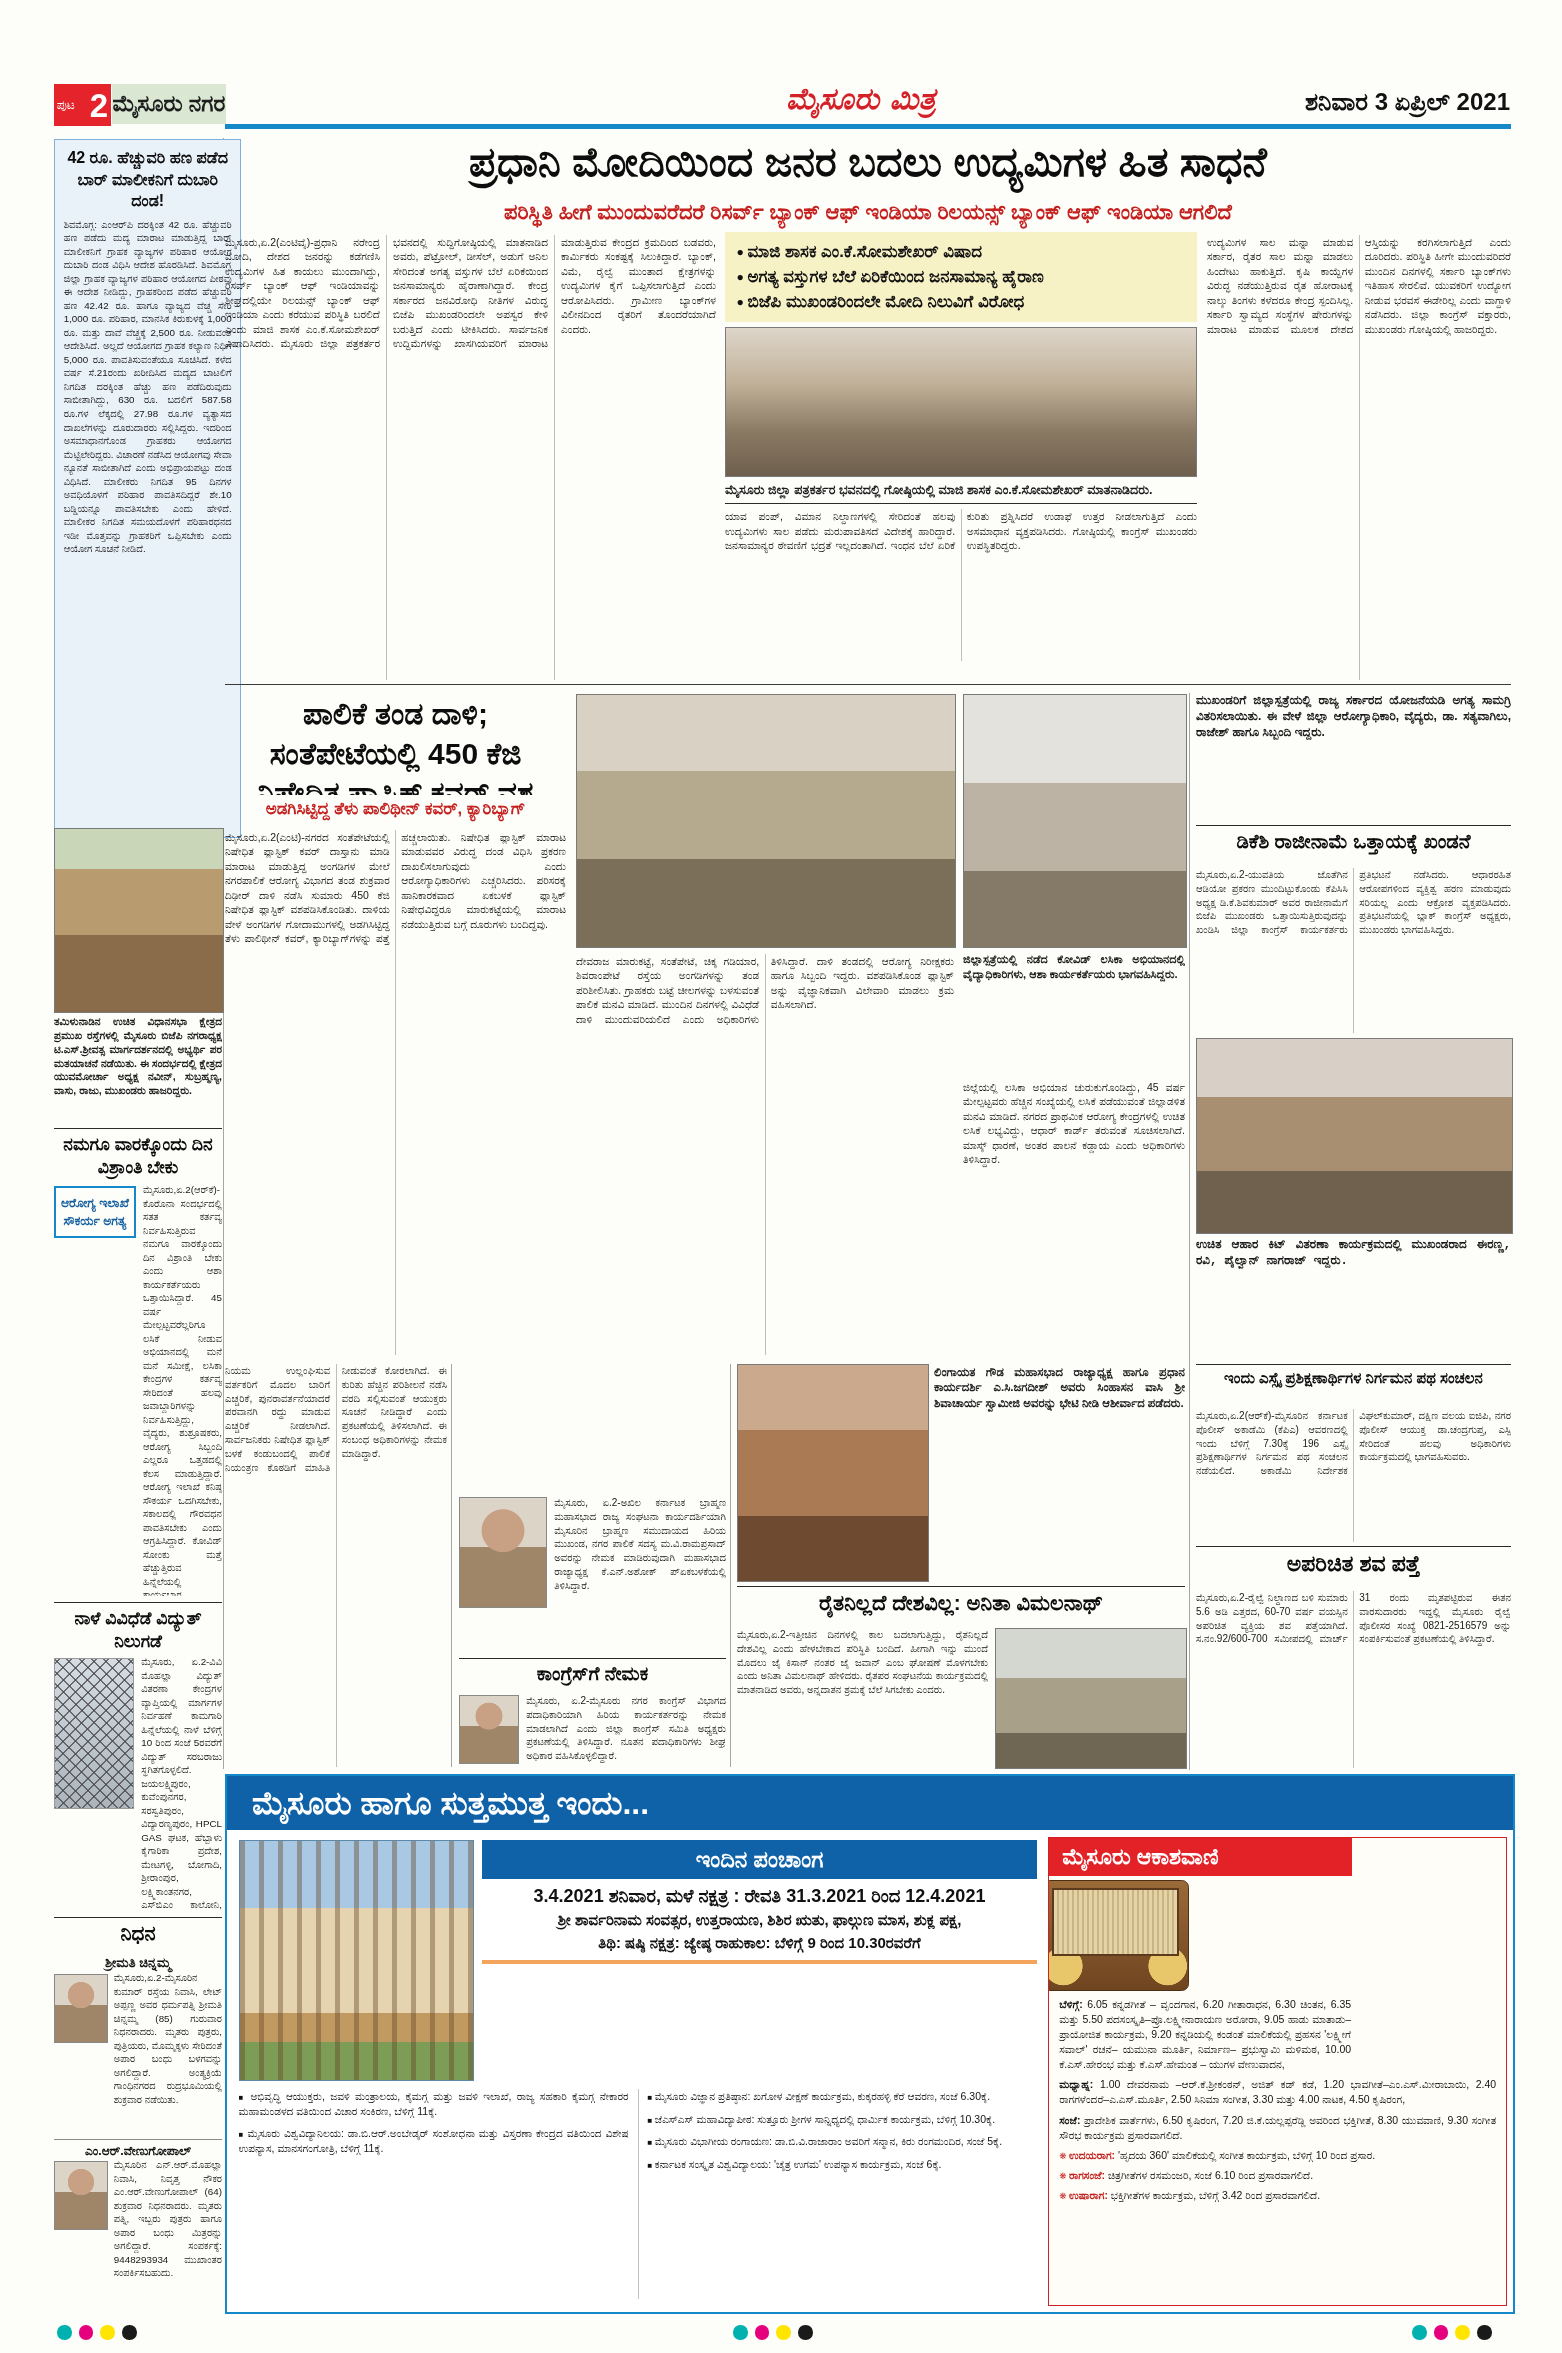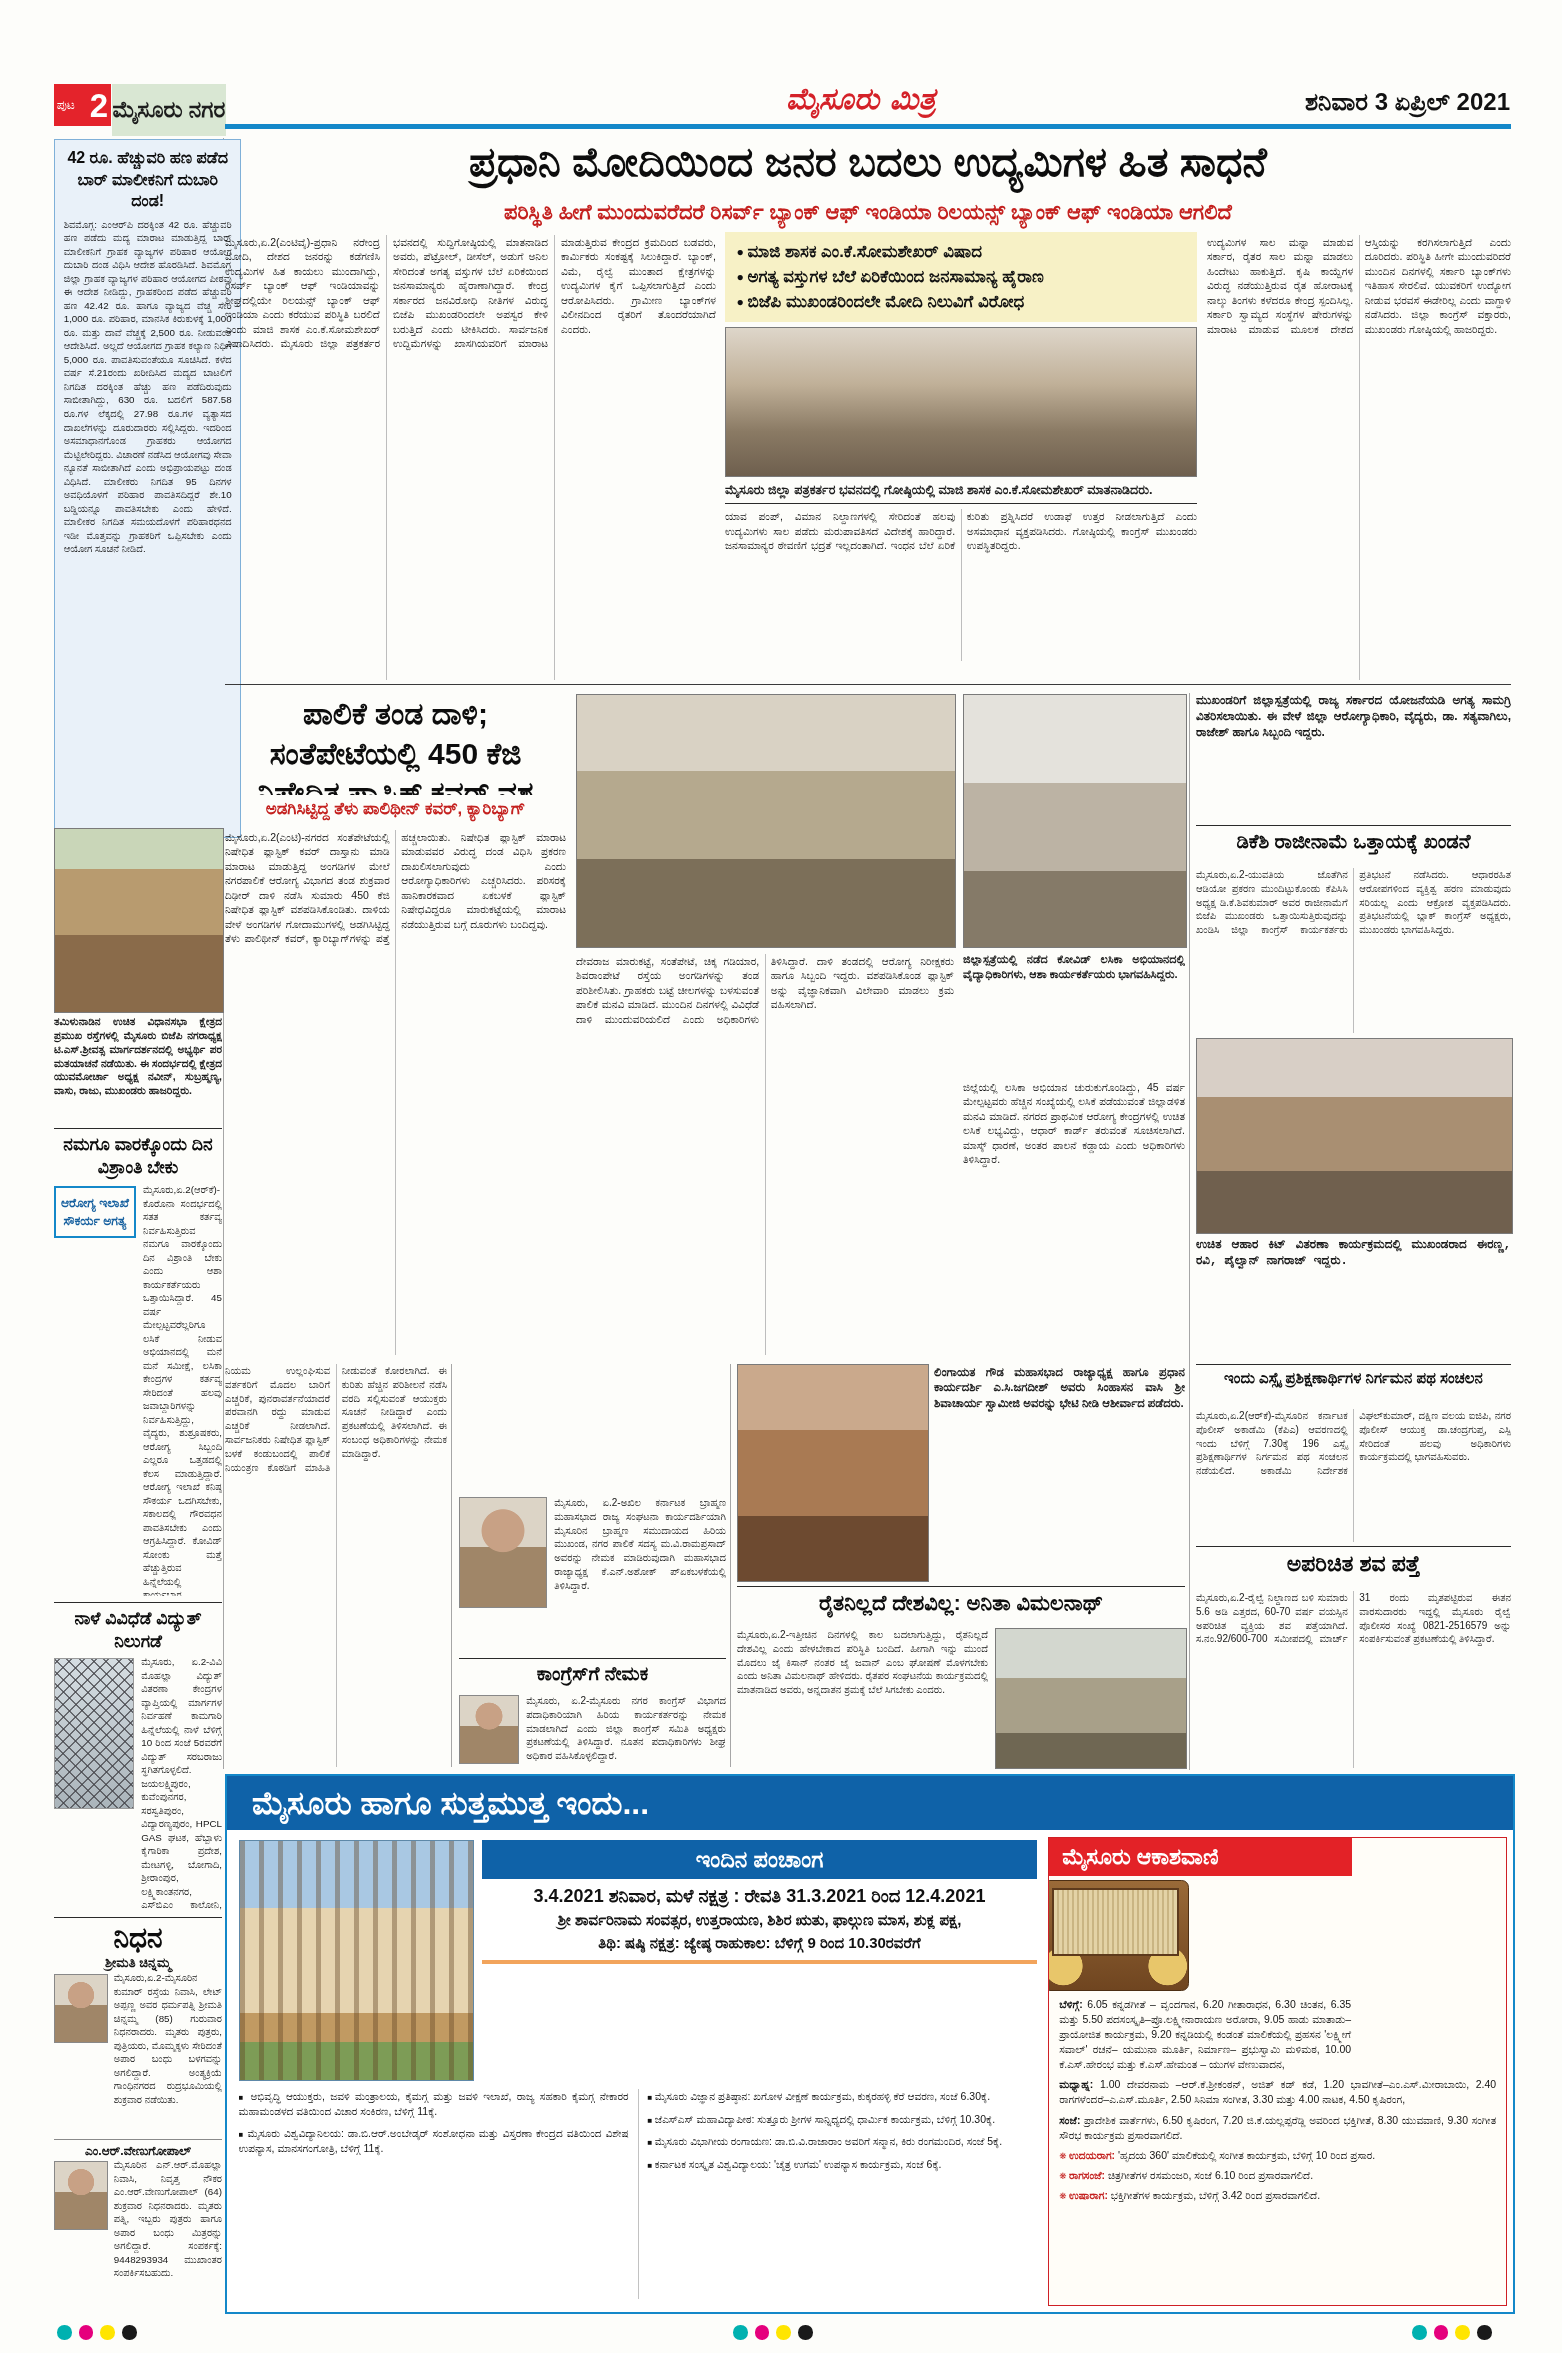--- a/index.html
+++ b/index.html
@@ -82,21 +82,21 @@
 </style>
 </head>
 <body>
 
 <div class="page">
 
   <div class="abs badge" style="left:54px;top:84px;width:57px;height:42px;">
     <span class="small">ಪುಟ</span>
     <span class="num">2</span>
   </div>
-  <div class="abs section-box" style="left:112px;top:84px;width:114px;height:52px;">ಮೈಸೂರು ನಗರ</div>
+  <div class="abs section-box" style="left:112px;top:84px;width:114px;height:40px;">ಮೈಸೂರು ನಗರ</div>
   <div class="abs masthead" style="left:786px;top:81px;width:232px;height:42px;">ಮೈಸೂರು ಮಿತ್ರ</div>
   <div class="abs date-line" style="left:1159px;top:88px;width:351px;">ಶನಿವಾರ 3 ಏಪ್ರಿಲ್ 2021</div>
   <div class="abs blue-rule" style="left:225px;top:124px;width:1286px;height:5px;"></div>
   <div class="abs vline" style="left:223px;top:138px;height:1631px;"></div>
 
   <div class="abs bar-box" style="left:54px;top:139px;width:168px;height:683px;">
     <div class="headline" style="font-size:16px;line-height:1.35;">42 ರೂ. ಹೆಚ್ಚುವರಿ ಹಣ ಪಡೆದ ಬಾರ್ ಮಾಲೀಕನಿಗೆ ದುಬಾರಿ ದಂಡ!</div>
     <div class="body-text" style="font-size:9.8px;margin-top:5.8px;height:594px;">ಶಿವಮೊಗ್ಗ: ಎಂಆರ್‌ಪಿ ದರಕ್ಕಿಂತ 42 ರೂ. ಹೆಚ್ಚುವರಿ ಹಣ ಪಡೆದು ಮದ್ಯ ಮಾರಾಟ ಮಾಡುತ್ತಿದ್ದ ಬಾರ್ ಮಾಲೀಕನಿಗೆ ಗ್ರಾಹಕ ವ್ಯಾಜ್ಯಗಳ ಪರಿಹಾರ ಆಯೋಗ ದುಬಾರಿ ದಂಡ ವಿಧಿಸಿ ಆದೇಶ ಹೊರಡಿಸಿದೆ. ಶಿವಮೊಗ್ಗ ಜಿಲ್ಲಾ ಗ್ರಾಹಕ ವ್ಯಾಜ್ಯಗಳ ಪರಿಹಾರ ಆಯೋಗದ ಪೀಠವು ಈ ಆದೇಶ ನೀಡಿದ್ದು, ಗ್ರಾಹಕರಿಂದ ಪಡೆದ ಹೆಚ್ಚುವರಿ ಹಣ 42.42 ರೂ. ಹಾಗೂ ವ್ಯಾಜ್ಯದ ವೆಚ್ಚ ಸೇರಿ 1,000 ರೂ. ಪರಿಹಾರ, ಮಾನಸಿಕ ಕಿರುಕುಳಕ್ಕೆ 1,000 ರೂ. ಮತ್ತು ದಾವೆ ವೆಚ್ಚಕ್ಕೆ 2,500 ರೂ. ನೀಡುವಂತೆ ಆದೇಶಿಸಿದೆ. ಅಲ್ಲದೆ ಆಯೋಗದ ಗ್ರಾಹಕ ಕಲ್ಯಾಣ ನಿಧಿಗೆ 5,000 ರೂ. ಪಾವತಿಸುವಂತೆಯೂ ಸೂಚಿಸಿದೆ. ಕಳೆದ ವರ್ಷ ಸೆ.21ರಂದು ಖರೀದಿಸಿದ ಮದ್ಯದ ಬಾಟಲಿಗೆ ನಿಗದಿತ ದರಕ್ಕಿಂತ ಹೆಚ್ಚು ಹಣ ಪಡೆದಿರುವುದು ಸಾಬೀತಾಗಿದ್ದು, 630 ರೂ. ಬದಲಿಗೆ 587.58 ರೂ.ಗಳ ಲೆಕ್ಕದಲ್ಲಿ 27.98 ರೂ.ಗಳ ವ್ಯತ್ಯಾಸದ ದಾಖಲೆಗಳನ್ನು ದೂರುದಾರರು ಸಲ್ಲಿಸಿದ್ದರು. ಇದರಿಂದ ಅಸಮಾಧಾನಗೊಂಡ ಗ್ರಾಹಕರು ಆಯೋಗದ ಮೆಟ್ಟಿಲೇರಿದ್ದರು. ವಿಚಾರಣೆ ನಡೆಸಿದ ಆಯೋಗವು ಸೇವಾ ನ್ಯೂನತೆ ಸಾಬೀತಾಗಿದೆ ಎಂದು ಅಭಿಪ್ರಾಯಪಟ್ಟು ದಂಡ ವಿಧಿಸಿದೆ. ಮಾಲೀಕರು ನಿಗದಿತ 95 ದಿನಗಳ ಅವಧಿಯೊಳಗೆ ಪರಿಹಾರ ಪಾವತಿಸದಿದ್ದರೆ ಶೇ.10 ಬಡ್ಡಿಯನ್ನೂ ಪಾವತಿಸಬೇಕು ಎಂದು ಹೇಳಿದೆ. ಮಾಲೀಕರ ನಿಗದಿತ ಸಮಯದೊಳಗೆ ಪರಿಹಾರಧನದ ಇಡೀ ಮೊತ್ತವನ್ನು ಗ್ರಾಹಕರಿಗೆ ಒಪ್ಪಿಸಬೇಕು ಎಂದು ಆಯೋಗ ಸೂಚನೆ ನೀಡಿದೆ.</div>
   </div>
   <div class="abs photo ph-crowd" style="left:54px;top:828px;width:168px;height:183px;"></div>
@@ -104,21 +104,21 @@
   <div class="abs headline ruled" style="left:54px;top:1128px;width:168px;height:48px;font-size:17.4px;line-height:1.3;">ನಮಗೂ ವಾರಕ್ಕೊಂದು ದಿನ ವಿಶ್ರಾಂತಿ ಬೇಕು</div>
   <div class="abs" style="left:54px;top:1183px;width:168px;height:413px;overflow:hidden;">
     <div class="inset-box">ಆರೋಗ್ಯ ಇಲಾಖೆ ಸೌಕರ್ಯ ಅಗತ್ಯ</div>
     <div class="body-text" style="font-size:9.8px;">ಮೈಸೂರು,ಏ.2(ಆರ್‌ಕೆ)-ಕೊರೊನಾ ಸಂದರ್ಭದಲ್ಲಿ ಸತತ ಕರ್ತವ್ಯ ನಿರ್ವಹಿಸುತ್ತಿರುವ ನಮಗೂ ವಾರಕ್ಕೊಂದು ದಿನ ವಿಶ್ರಾಂತಿ ಬೇಕು ಎಂದು ಆಶಾ ಕಾರ್ಯಕರ್ತೆಯರು ಒತ್ತಾಯಿಸಿದ್ದಾರೆ. 45 ವರ್ಷ ಮೇಲ್ಪಟ್ಟವರೆಲ್ಲರಿಗೂ ಲಸಿಕೆ ನೀಡುವ ಅಭಿಯಾನದಲ್ಲಿ ಮನೆ ಮನೆ ಸಮೀಕ್ಷೆ, ಲಸಿಕಾ ಕೇಂದ್ರಗಳ ಕರ್ತವ್ಯ ಸೇರಿದಂತೆ ಹಲವು ಜವಾಬ್ದಾರಿಗಳನ್ನು ನಿರ್ವಹಿಸುತ್ತಿದ್ದು, ವೈದ್ಯರು, ಶುಶ್ರೂಷಕರು, ಆರೋಗ್ಯ ಸಿಬ್ಬಂದಿ ಎಲ್ಲರೂ ಒತ್ತಡದಲ್ಲಿ ಕೆಲಸ ಮಾಡುತ್ತಿದ್ದಾರೆ. ಆರೋಗ್ಯ ಇಲಾಖೆ ಕನಿಷ್ಠ ಸೌಕರ್ಯ ಒದಗಿಸಬೇಕು, ಸಕಾಲದಲ್ಲಿ ಗೌರವಧನ ಪಾವತಿಸಬೇಕು ಎಂದು ಆಗ್ರಹಿಸಿದ್ದಾರೆ. ಕೋವಿಡ್ ಸೋಂಕು ಮತ್ತೆ ಹೆಚ್ಚುತ್ತಿರುವ ಹಿನ್ನೆಲೆಯಲ್ಲಿ ಕಾರ್ಯಭಾರ ದ್ವಿಗುಣಗೊಂಡಿದೆ. ಸುರಕ್ಷತಾ ಸಾಮಗ್ರಿ, ಮಾಸ್ಕ್, ಸ್ಯಾನಿಟೈಸರ್ ಒದಗಿಸಬೇಕು ಎಂದು ಮನವಿ ಮಾಡಿದ್ದಾರೆ.</div>
   </div>
   <div class="abs headline ruled" style="left:54px;top:1602px;width:168px;height:48px;font-size:17.4px;line-height:1.3;">ನಾಳೆ ವಿವಿಧೆಡೆ ವಿದ್ಯುತ್ ನಿಲುಗಡೆ</div>
   <div class="abs" style="left:54px;top:1655px;width:168px;height:258px;overflow:hidden;">
     <div class="tower"></div>
     <div class="body-text" style="font-size:9.8px;">ಮೈಸೂರು, ಏ.2-ವಿವಿ ಮೊಹಲ್ಲಾ ವಿದ್ಯುತ್ ವಿತರಣಾ ಕೇಂದ್ರಗಳ ವ್ಯಾಪ್ತಿಯಲ್ಲಿ ಮಾರ್ಗಗಳ ನಿರ್ವಹಣೆ ಕಾಮಗಾರಿ ಹಿನ್ನೆಲೆಯಲ್ಲಿ ನಾಳೆ ಬೆಳಿಗ್ಗೆ 10 ರಿಂದ ಸಂಜೆ 5ರವರೆಗೆ ವಿದ್ಯುತ್ ಸರಬರಾಜು ಸ್ಥಗಿತಗೊಳ್ಳಲಿದೆ. ಜಯಲಕ್ಷ್ಮಿಪುರಂ, ಕುವೆಂಪುನಗರ, ಸರಸ್ವತಿಪುರಂ, ವಿದ್ಯಾರಣ್ಯಪುರಂ, HPCL GAS ಘಟಕ, ಹೆಬ್ಬಾಳು ಕೈಗಾರಿಕಾ ಪ್ರದೇಶ, ಮೇಟಗಳ್ಳಿ, ಬೋಗಾದಿ, ಶ್ರೀರಾಂಪುರ, ಲಕ್ಷ್ಮಿಕಾಂತನಗರ, ಎಸ್‌ಬಿಎಂ ಕಾಲೋನಿ, ಮಂಡಿ ಮೊಹಲ್ಲಾ ಮುಂತಾದ ಪ್ರದೇಶಗಳಲ್ಲಿ ವಿದ್ಯುತ್ ಪೂರೈಕೆಯಲ್ಲಿ ವ್ಯತ್ಯಯ ಉಂಟಾಗಲಿದೆ ಎಂದು ಚಾಮುಂಡೇಶ್ವರಿ ವಿದ್ಯುತ್ ಸರಬರಾಜು ನಿಗಮದ ಪ್ರಕಟಣೆ ತಿಳಿಸಿದೆ.</div>
   </div>
-  <div class="abs headline ruled" style="left:54px;top:1917px;width:168px;height:32px;font-size:28px;">ನಿಧನ</div>
+  <div class="abs headline ruled" style="left:54px;top:1917px;width:168px;height:32px;font-size:20px;">ನಿಧನ</div>
   <div class="abs" style="left:54px;top:1955px;width:168px;height:180px;overflow:hidden;">
     <div style="font-size:13px;font-weight:bold;text-align:center;">ಶ್ರೀಮತಿ ಚಿನ್ನಮ್ಮ</div>
     <div class="portrait" style="float:left;width:52px;height:67px;margin:2.9px 5.8px 1.4px 0;"></div>
     <div class="body-text" style="font-size:9.8px;">ಮೈಸೂರು,ಏ.2-ಮೈಸೂರಿನ ಕುಮಾರ್ ರಸ್ತೆಯ ನಿವಾಸಿ, ಲೇಟ್ ಅಪ್ಪಣ್ಣ ಅವರ ಧರ್ಮಪತ್ನಿ ಶ್ರೀಮತಿ ಚಿನ್ನಮ್ಮ (85) ಗುರುವಾರ ನಿಧನರಾದರು. ಮೃತರು ಪುತ್ರರು, ಪುತ್ರಿಯರು, ಮೊಮ್ಮಕ್ಕಳು ಸೇರಿದಂತೆ ಅಪಾರ ಬಂಧು ಬಳಗವನ್ನು ಅಗಲಿದ್ದಾರೆ. ಅಂತ್ಯಕ್ರಿಯೆ ಗಾಂಧಿನಗರದ ರುದ್ರಭೂಮಿಯಲ್ಲಿ ಶುಕ್ರವಾರ ನಡೆಯಿತು.</div>
   </div>
   <div class="abs" style="left:54px;top:2139px;width:168px;height:172px;overflow:hidden;border-top:0.7px solid #8a8a8a;padding-top:4.3px;">
     <div style="font-size:12.3px;font-weight:bold;text-align:center;">ಎಂ.ಆರ್.ವೇಣುಗೋಪಾಲ್</div>
     <div class="portrait" style="float:left;width:52px;height:67px;margin:2.9px 5.8px 1.4px 0;"></div>
     <div class="body-text" style="font-size:9.8px;">ಮೈಸೂರಿನ ಎನ್.ಆರ್.ಮೊಹಲ್ಲಾ ನಿವಾಸಿ, ನಿವೃತ್ತ ನೌಕರ ಎಂ.ಆರ್.ವೇಣುಗೋಪಾಲ್ (64) ಶುಕ್ರವಾರ ನಿಧನರಾದರು. ಮೃತರು ಪತ್ನಿ, ಇಬ್ಬರು ಪುತ್ರರು ಹಾಗೂ ಅಪಾರ ಬಂಧು ಮಿತ್ರರನ್ನು ಅಗಲಿದ್ದಾರೆ. ಸಂಪರ್ಕಕ್ಕೆ: 9448293934 ಮುಖಾಂತರ ಸಂಪರ್ಕಿಸಬಹುದು.</div>
   </div>

